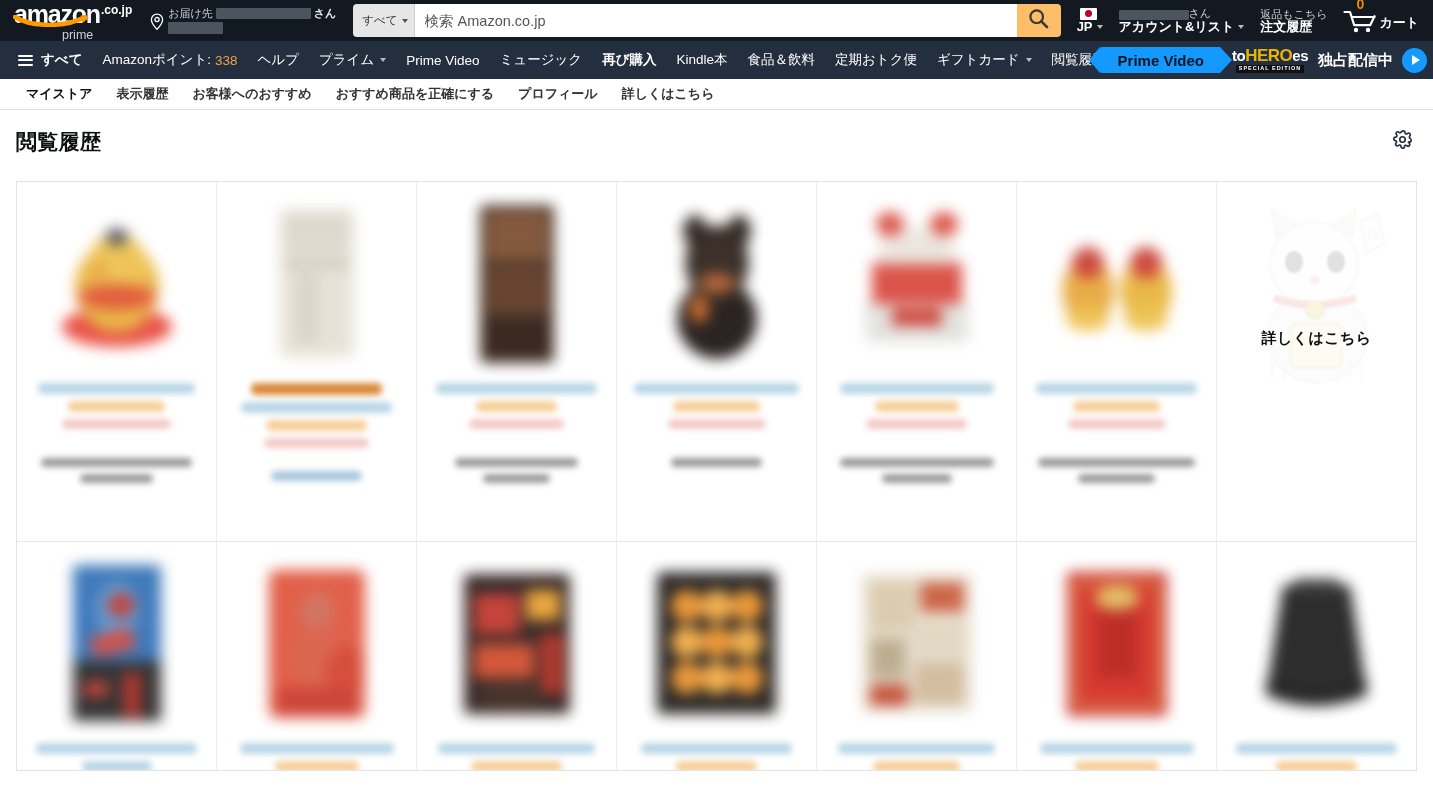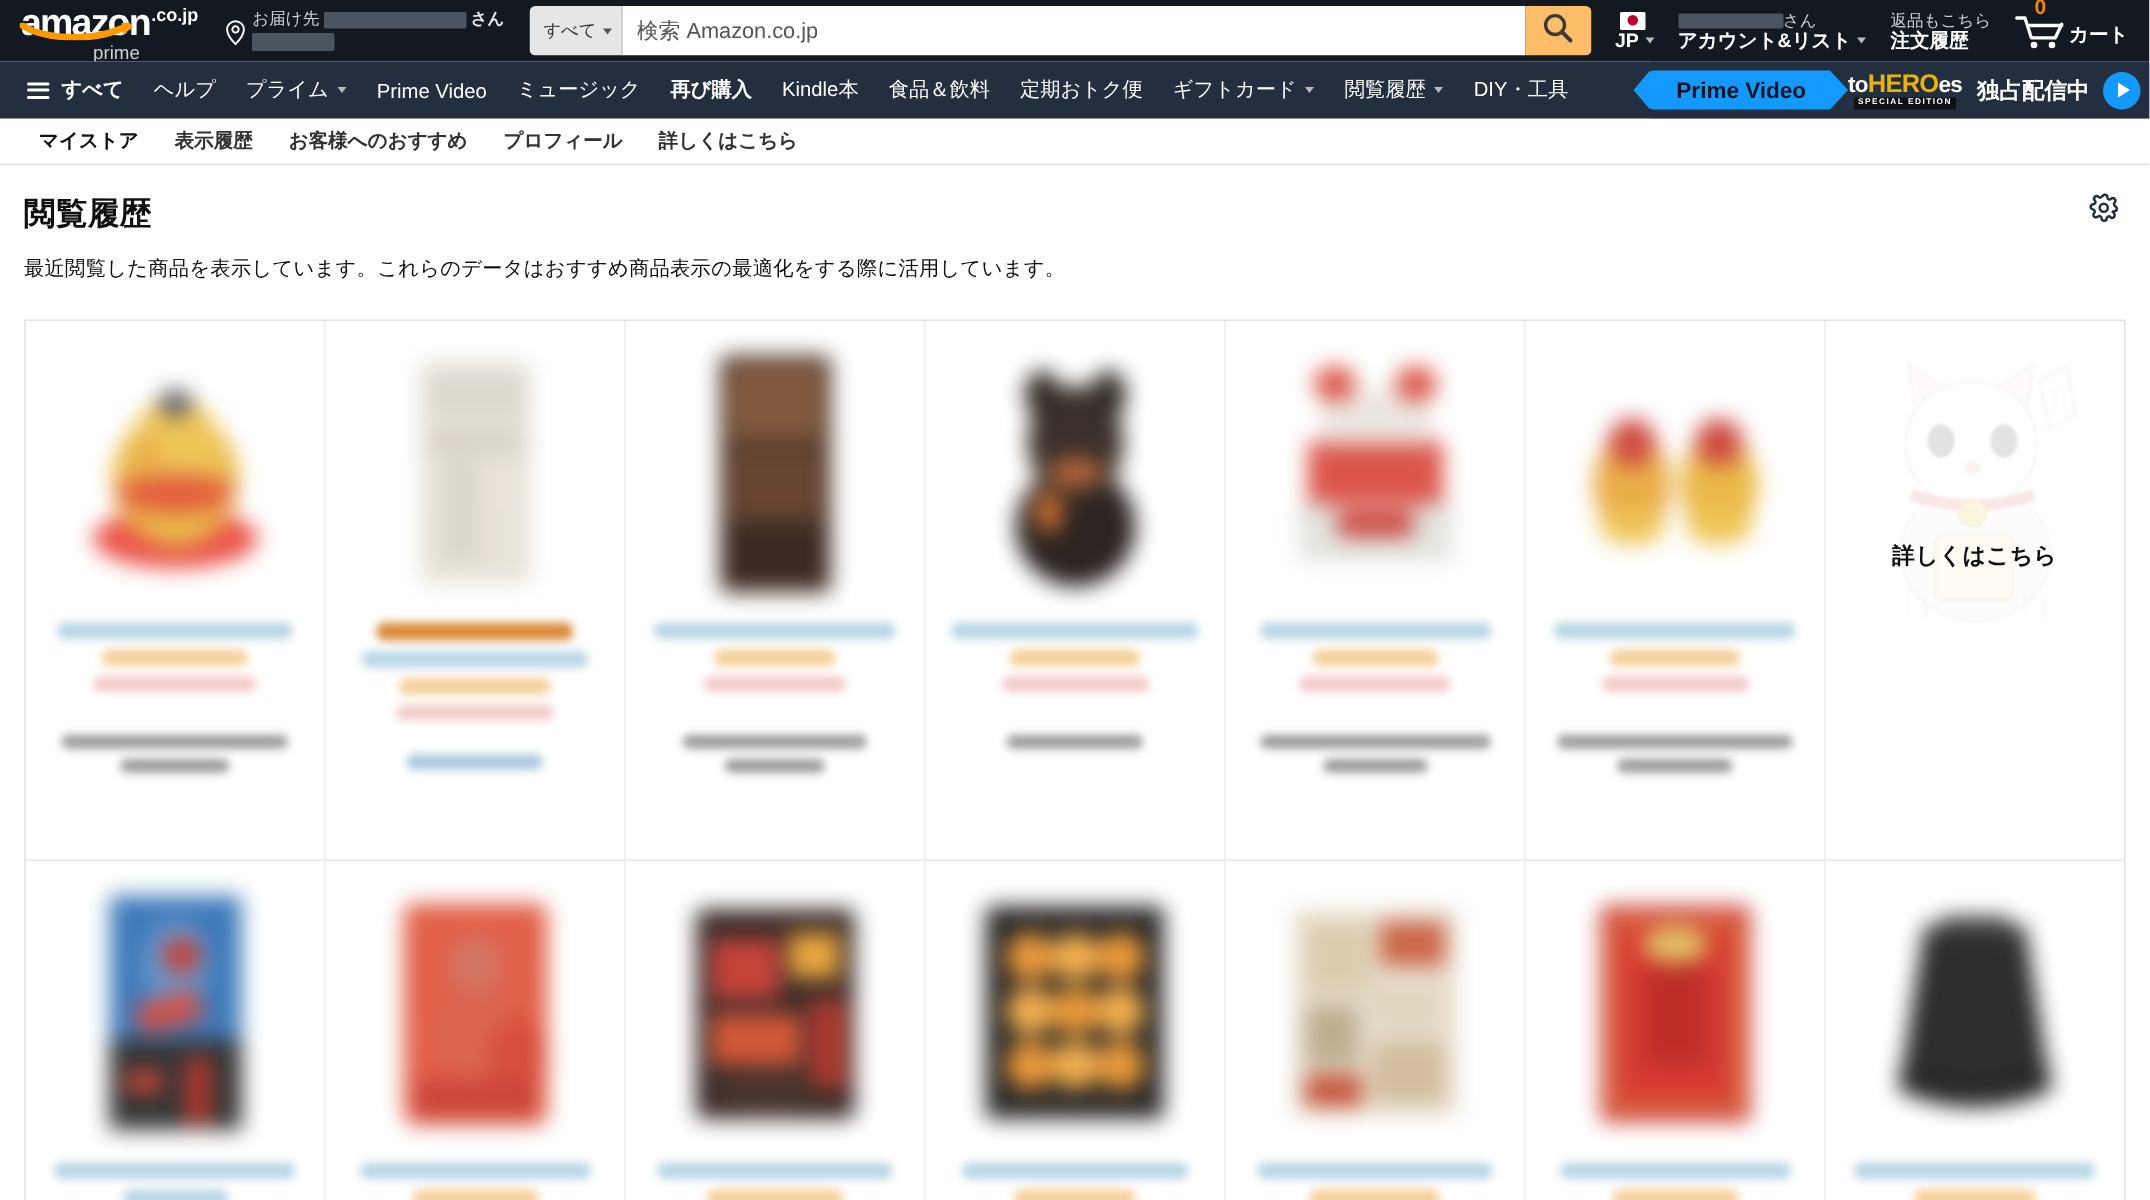--- a/index.html
+++ b/index.html
@@ -474,20 +474,24 @@
 <div class="amz-nav">
   <div class="nav-item bold">
     <span class="hamburger">
         <span></span>
         <span></span>
         <span></span>
       </span>
     <span>すべて</span>
   </div>
 
+  <div class="nav-item">
+    <span>Amazonポイント: </span>
+      <span class="pts-val">338</span>
+  </div>
 
   <div class="nav-item">
     <span>ヘルプ</span>
   </div>
 
   <div class="nav-item">
     <span>プライム</span>
     <span class="caret-nav"></span>
   </div>
 
@@ -544,39 +548,39 @@
         <span class="play-tri"></span>
       </span>
   </div>
 
 </div>
 
 <div class="subnav">
   <div class="subnav-item active">マイストア</div>
   <div class="subnav-item">表示履歴</div>
   <div class="subnav-item">お客様へのおすすめ</div>
+  <div class="subnav-item">おすすめ商品を正確にする</div>
   <div class="subnav-item">プロフィール</div>
   <div class="subnav-item">詳しくはこちら</div>
 </div>
 
 <div class="content">
 
   <div class="page-head">
     <div class="page-title">閲覧履歴</div>
     <div class="gear-btn">
       <span>
         <svg width="21" height="21" viewBox="0 0 24 24" fill="none" stroke="#232f3e" stroke-width="1.9">
           <circle cx="12" cy="12" r="3.1"></circle>
           <path d="M19.4 14.5a1.6 1.6 0 0 0 .32 1.77l.06.06a1.95 1.95 0 1 1-2.76 2.76l-.06-.06a1.6 1.6 0 0 0-1.77-.32 1.6 1.6 0 0 0-.97 1.47V20a1.95 1.95 0 1 1-3.9 0v-.1a1.6 1.6 0 0 0-1.05-1.47 1.6 1.6 0 0 0-1.77.32l-.06.06a1.95 1.95 0 1 1-2.76-2.76l.06-.06a1.6 1.6 0 0 0 .32-1.77 1.6 1.6 0 0 0-1.47-.97H4a1.95 1.95 0 1 1 0-3.9h.1a1.6 1.6 0 0 0 1.47-1.05 1.6 1.6 0 0 0-.32-1.77l-.06-.06a1.95 1.95 0 1 1 2.76-2.76l.06.06a1.6 1.6 0 0 0 1.77.32H9.9a1.6 1.6 0 0 0 .97-1.47V4a1.95 1.95 0 1 1 3.9 0v.1a1.6 1.6 0 0 0 .97 1.47 1.6 1.6 0 0 0 1.77-.32l.06-.06a1.95 1.95 0 1 1 2.76 2.76l-.06.06a1.6 1.6 0 0 0-.32 1.77v.08a1.6 1.6 0 0 0 1.47.97H20a1.95 1.95 0 1 1 0 3.9h-.1a1.6 1.6 0 0 0-1.47.97z"></path>
         </svg>
       </span>
     </div>
   </div>
 
-  <div class="page-desc">最近閲覧した商品を表示しています。これらのデータはおすすめ商品表示の最適化をする際に活用しています。</div>
 
   <div class="grid-wrap">
 
     <div class="grid-row">
 
       <div class="card">
         <div class="card-img">
           <svg width="130" height="150" viewBox="0 0 130 150" class="blob">
             <ellipse cx="65" cy="118" rx="55" ry="20" fill="#e8453a"></ellipse>
             <ellipse cx="65" cy="78" rx="42" ry="45" fill="#e8b33a"></ellipse>

